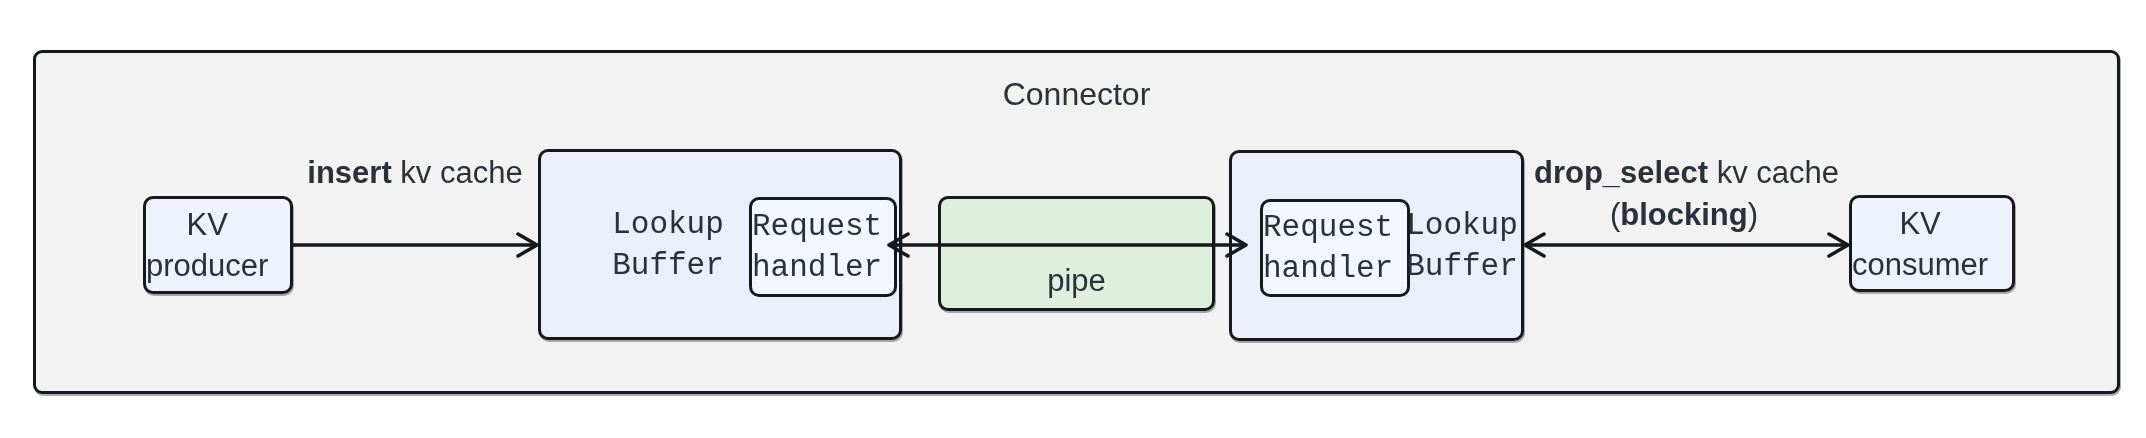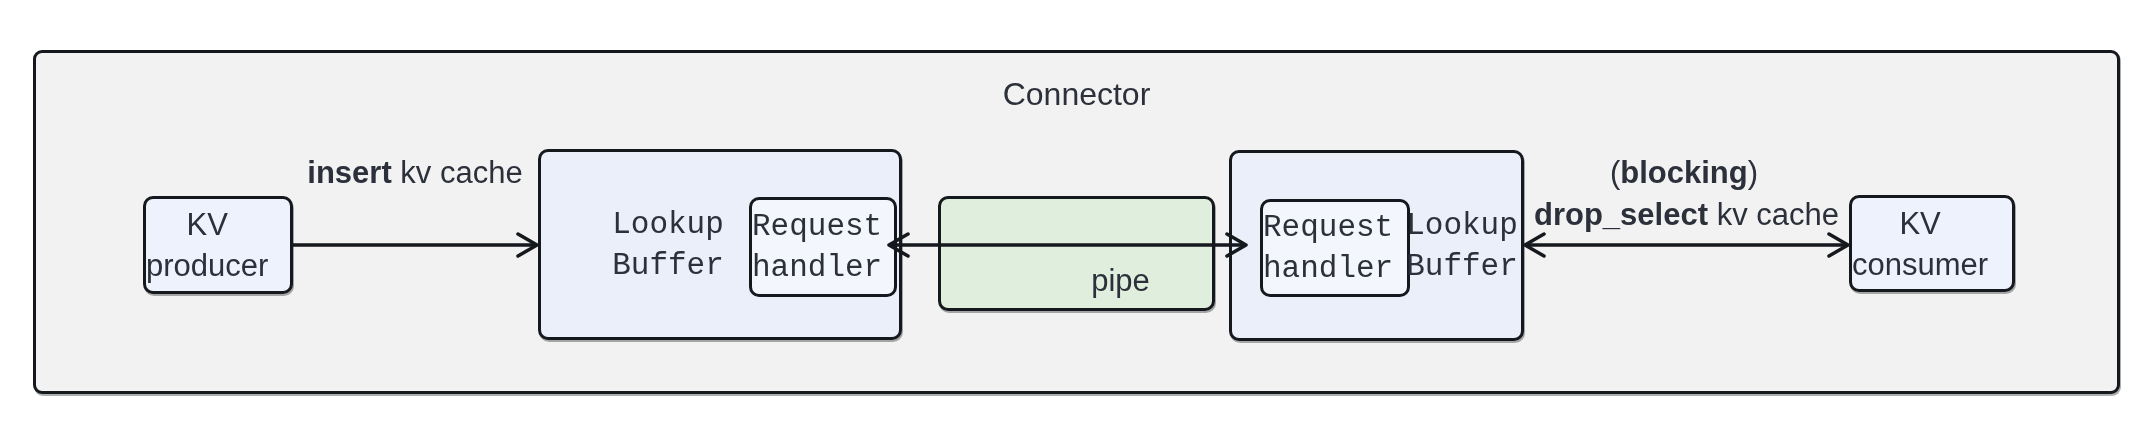--- a/index.html
+++ b/index.html
@@ -48,21 +48,21 @@
   .buffer   { background: var(--buffer-fill, #eaeffa); justify-content: flex-start; font-family: Liberation Mono, monospace; }
   .handler  { background: var(--handler-fill, #f3f6fd); margin-left: 8px; }
   .pipe     { background: var(--pipe-fill, #e0eede); align-items: flex-end; }
 
   #kv-producer   { left: 143px;  top: 196px; width: 150px; height: 98px; }
   #lookup-buffer-left  { left: 538px;  top: 149px; width: 364px; height: 191px; }
   #request-handler-left  { left: 200px; top: 45px; width: 148px; height: 100px; box-shadow: none; }
   #lb-left-label { position: absolute; left: 27px; top: 0; width: 200px; height: 100%;
                    display: flex; align-items: center; justify-content: center; }
   #pipe-node     { left: 938px;  top: 196px; width: 277px; height: 115px; }
-  #pipe-node .pipe-text { position: absolute; left: 0; top: 61px; width: 100%; text-align: center; padding-left: 44px; }
+  #pipe-node .pipe-text { position: absolute; left: 0; top: 61px; width: 100%; text-align: center; }
   #lookup-buffer-right { left: 1229px; top: 150px; width: 295px; height: 191px; }
   #request-handler-right { left: 20px; top: 46px; width: 150px; height: 98px; box-shadow: none; }
   #lb-right-label { position: absolute; left: 170px; top: 0; width: 120px; height: 100%;
                     display: flex; align-items: center; justify-content: center; }
   #kv-consumer   { left: 1849px; top: 195px; width: 166px; height: 97px; }
 
   .edge-label {
     position: absolute;
     text-align: center;
     font-size: 31px;
@@ -130,22 +130,22 @@
   <div class="node endpoint" id="kv-consumer">
     <span class="node-label">KV
 consumer</span>
   </div>
 
   <div class="edge-label" id="insert-label">
     <div><b>insert</b><span> kv cache</span></div>
   </div>
 
   <div class="edge-label" id="drop-label">
+    <div><b>drop_select</b><span> kv cache</span></div>
     <div><span>(</span><b>blocking</b><span>)</span></div>
-    <div><b>drop_select</b><span> kv cache</span></div>
   </div>
 
   <svg class="arrows" width="2146" height="438" viewBox="0 0 2146 438">
     <g>
       <path d="M292 245 H533"></path>
       <path d="M518 234 L537 245 L518 256"></path>
     </g>
     <g>
       <path d="M893 245 H1242"></path>
       <path d="M908 234 L889 245 L908 256"></path>

